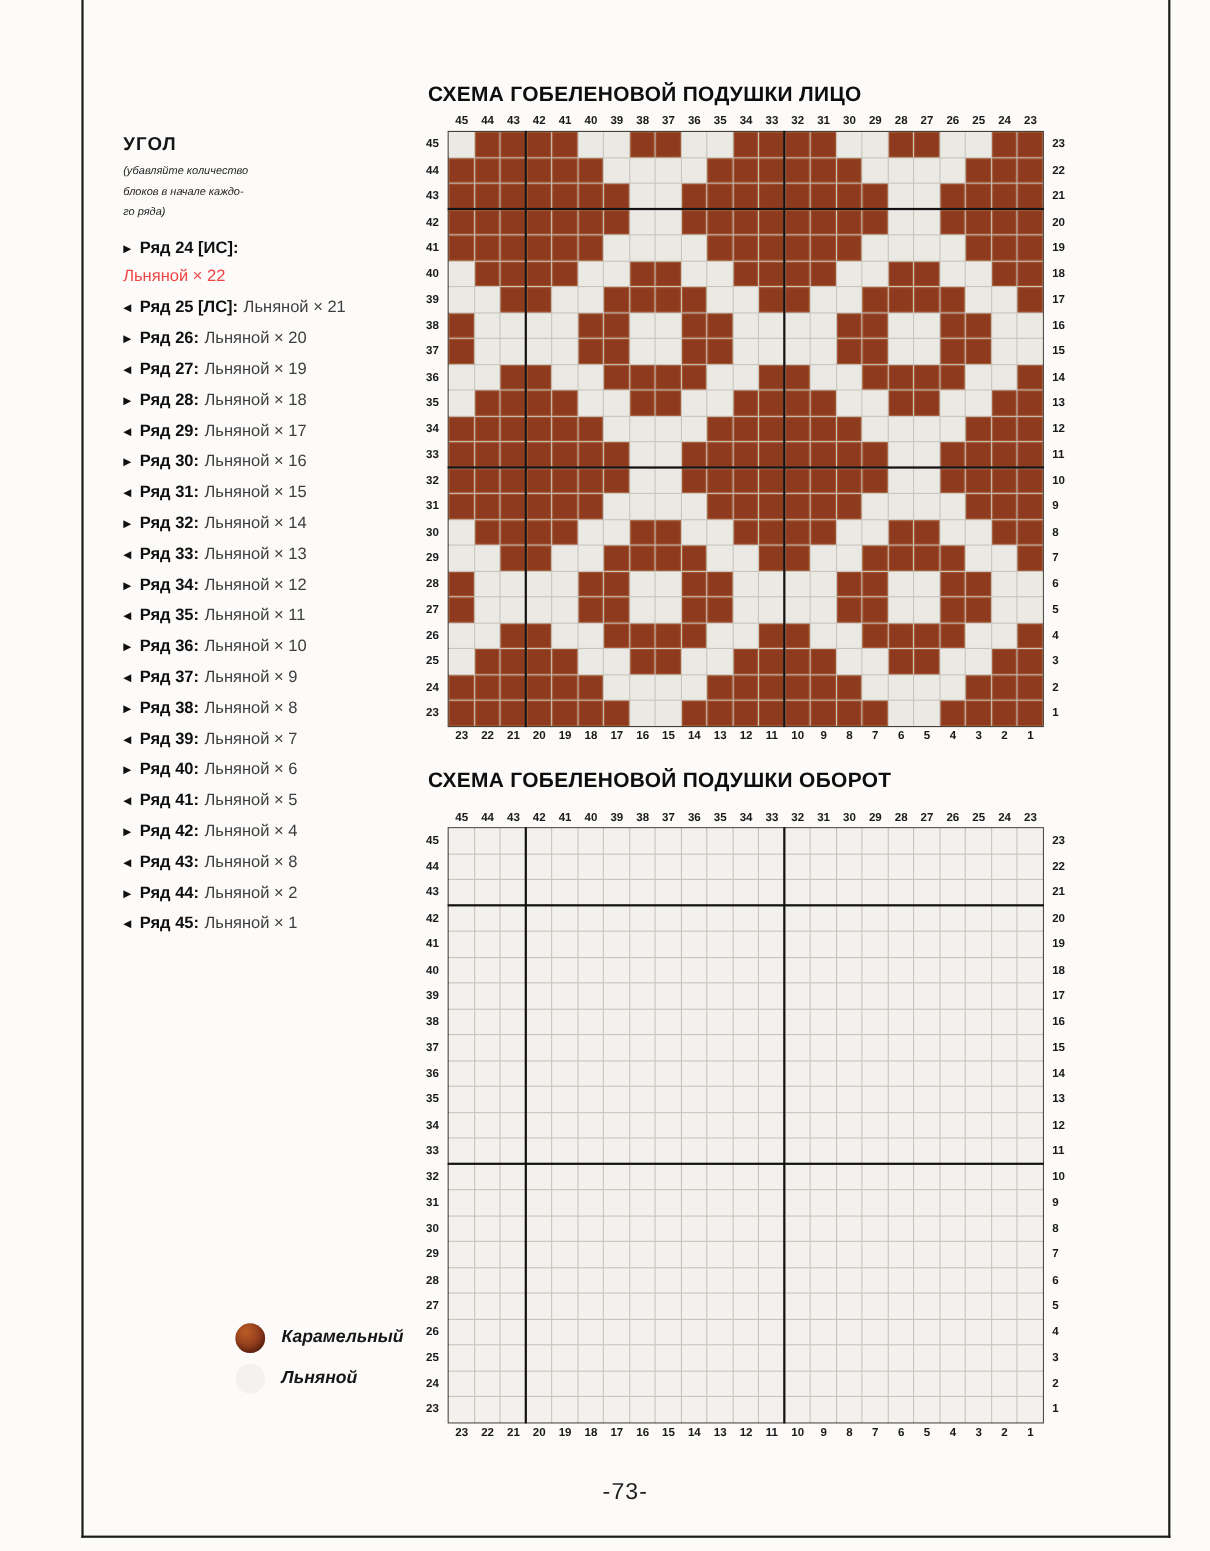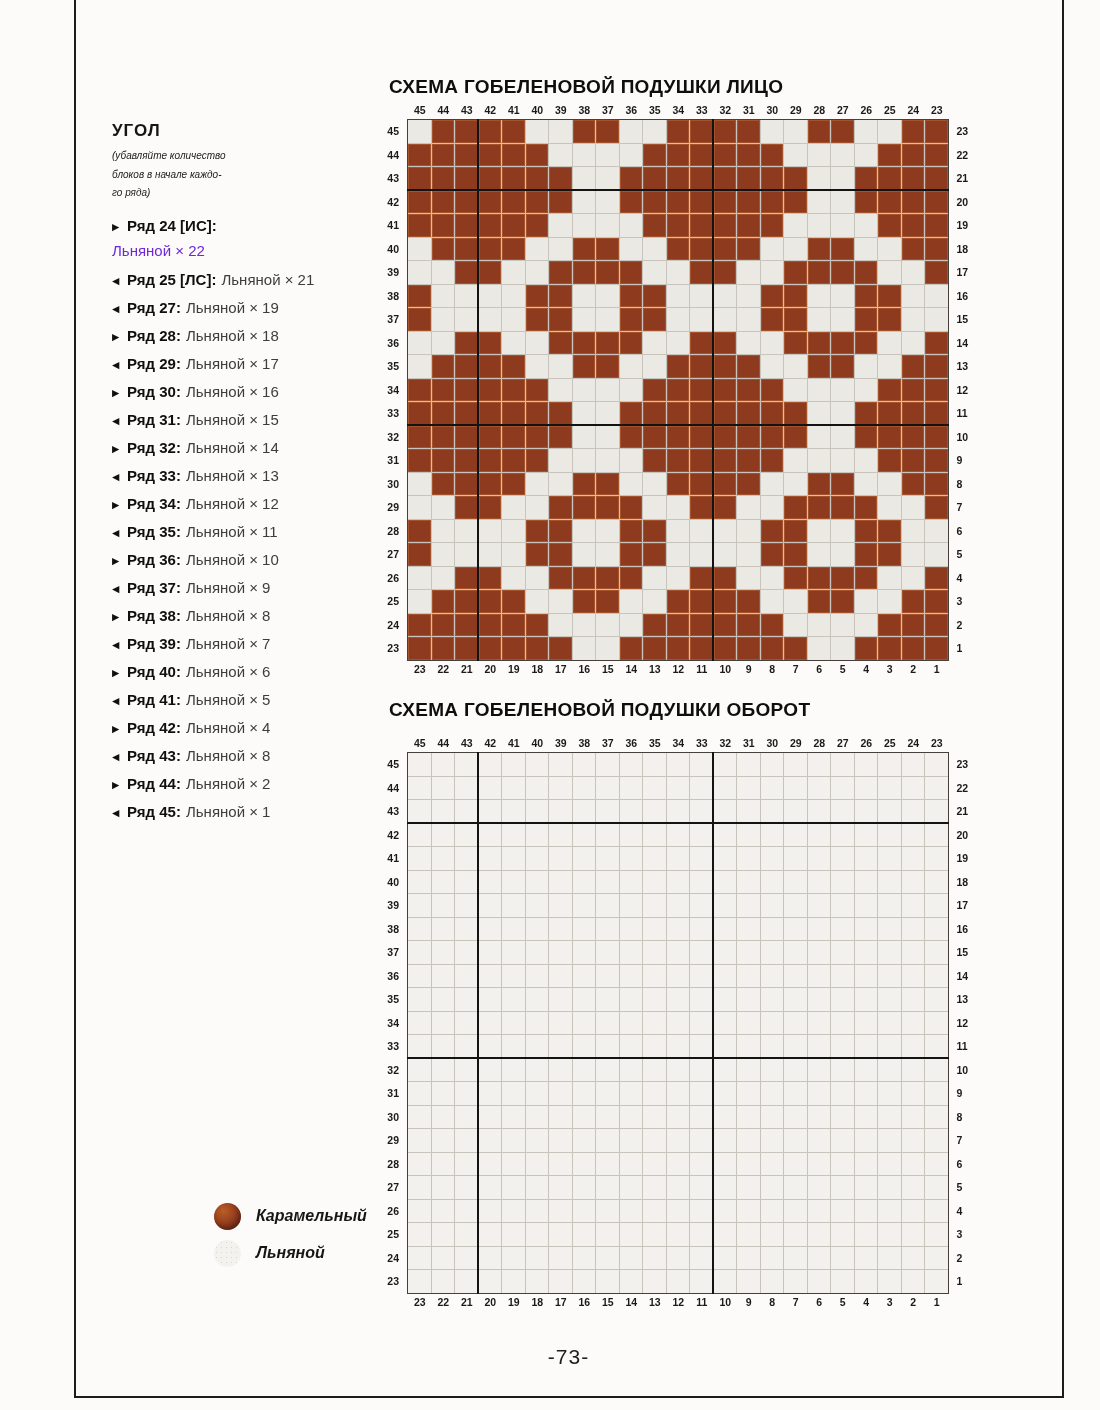--- a/index.html
+++ b/index.html
@@ -21,21 +21,21 @@
 
   
   .corner{position:absolute;left:112px;top:121px;width:262px;}
   .corner h2{margin:0 0 6px 0;font-size:17px;font-weight:bold;letter-spacing:1px;}
   .note{font-style:italic;font-size:10px;line-height:18.6px;color:#222;margin-bottom:9px;}
   .crows{margin-top:7px;font-size:15px;}
   .crow{line-height:27px;white-space:nowrap;}
   .arr{display:inline-block;width:15px;font-size:9.5px;color:#101010;vertical-align:1px;}
   .clabel{font-weight:bold;color:#0f0f0f;}
   .cval{margin-left:5px;color:#3d3d3d;}
-  .cval2{line-height:22px;margin:0 0 4px 0;color:#6d28d9;}
+  .cval2{line-height:22px;margin:0 0 4px 0;color:#ef4444;}
 
   
   .chart{position:absolute;}
   .chart-front{left:377px;top:102px;}
   .chart-back{left:377px;top:735px;}
   .axis-h{display:flex;margin-left:31px;height:17px;}
   .collab{width:23.5px;text-align:center;font-size:10.5px;font-weight:bold;color:#1a1a1a;line-height:17px;}
   .c-body{display:flex;align-items:flex-start;}
   .axis-v{display:flex;flex-direction:column;width:30px;padding-top:1px;box-sizing:border-box;}
   .rowlab{height:23.5px;line-height:23.5px;font-size:10.5px;font-weight:bold;color:#1a1a1a;}
@@ -84,20 +84,21 @@
     <h2>УГОЛ</h2>
     <div class="note" id="corner-note">
         <div class="note-line">(убавляйте количество</div>
         <div class="note-line">блоков в начале каждо-</div>
         <div class="note-line">го ряда)</div>
       </div>
     <div class="crows" id="corner-rows">
         <div class="crow"><span class="arr">▶</span><span class="clabel">Ряд 24 [ИС]:</span></div>
         <div class="cval2">Льняной × 22</div>
         <div class="crow"><span class="arr">◀</span><span class="clabel">Ряд 25 [ЛС]:</span><span class="cval">Льняной × 21</span></div>
+        <div class="crow"><span class="arr">▶</span><span class="clabel">Ряд 26:</span><span class="cval">Льняной × 20</span></div>
         <div class="crow"><span class="arr">◀</span><span class="clabel">Ряд 27:</span><span class="cval">Льняной × 19</span></div>
         <div class="crow"><span class="arr">▶</span><span class="clabel">Ряд 28:</span><span class="cval">Льняной × 18</span></div>
         <div class="crow"><span class="arr">◀</span><span class="clabel">Ряд 29:</span><span class="cval">Льняной × 17</span></div>
         <div class="crow"><span class="arr">▶</span><span class="clabel">Ряд 30:</span><span class="cval">Льняной × 16</span></div>
         <div class="crow"><span class="arr">◀</span><span class="clabel">Ряд 31:</span><span class="cval">Льняной × 15</span></div>
         <div class="crow"><span class="arr">▶</span><span class="clabel">Ряд 32:</span><span class="cval">Льняной × 14</span></div>
         <div class="crow"><span class="arr">◀</span><span class="clabel">Ряд 33:</span><span class="cval">Льняной × 13</span></div>
         <div class="crow"><span class="arr">▶</span><span class="clabel">Ряд 34:</span><span class="cval">Льняной × 12</span></div>
         <div class="crow"><span class="arr">◀</span><span class="clabel">Ряд 35:</span><span class="cval">Льняной × 11</span></div>
         <div class="crow"><span class="arr">▶</span><span class="clabel">Ряд 36:</span><span class="cval">Льняной × 10</span></div>

